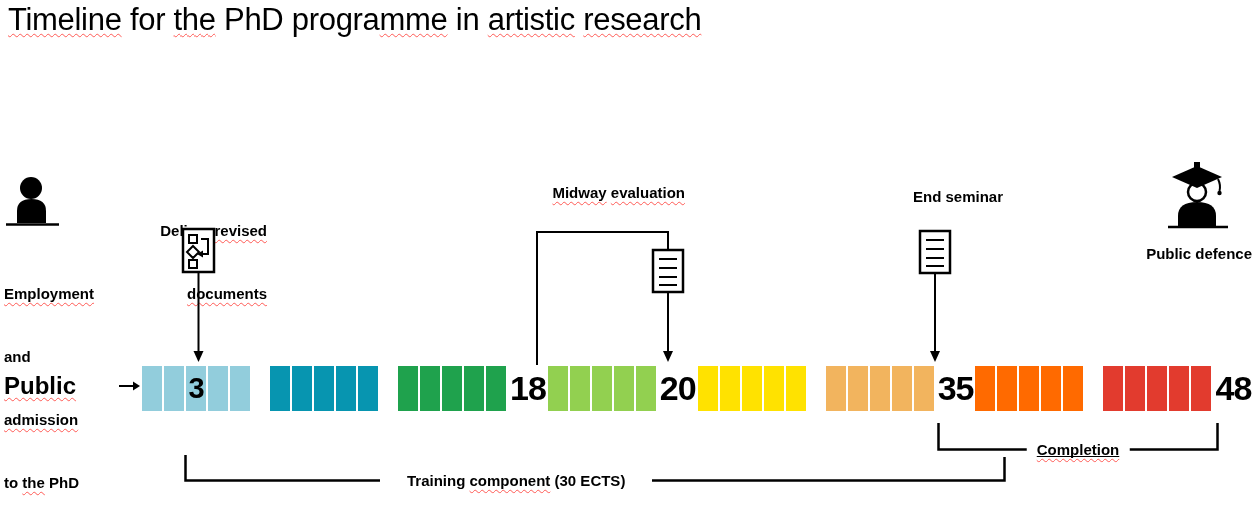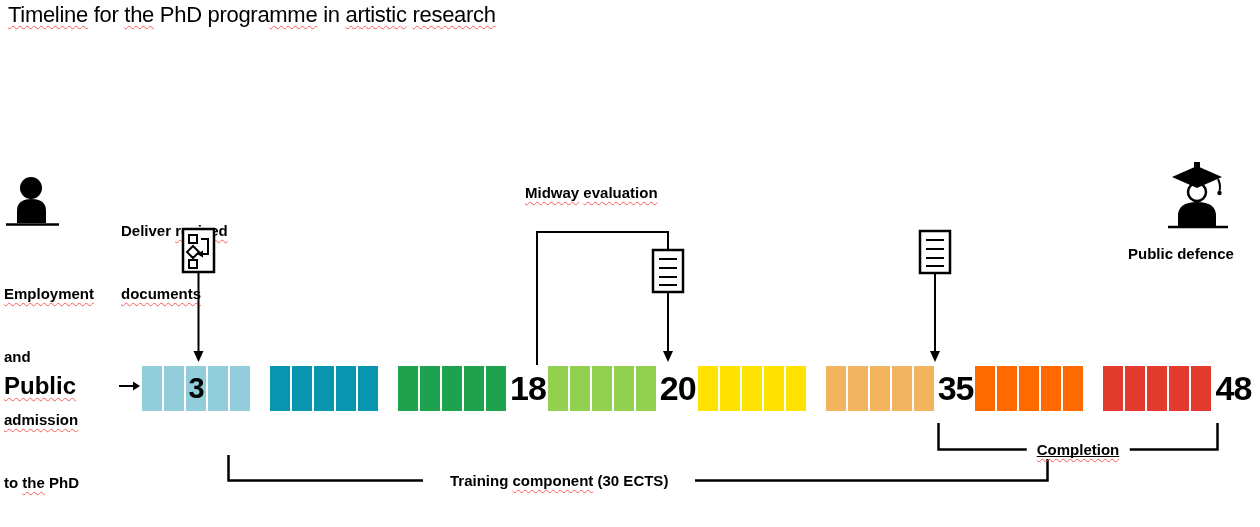--- a/index.html
+++ b/index.html
@@ -1,22 +1,22 @@
 <!DOCTYPE html>
 <html><head>
 <meta charset="utf-8">
 <style>
   html,body{margin:0;padding:0;background:#fff;}
   .canvas{position:relative;width:1260px;height:527px;background:#ffffff;overflow:hidden;
           font-family:"Liberation Sans",sans-serif;color:#000;}
-  .title{position:absolute;left:8px;top:2px;font-size:22px;font-weight:400;letter-spacing:-0.3px;white-space:pre;}
+  .title{position:absolute;left:8px;top:2px;font-size:31px;font-weight:400;letter-spacing:-0.3px;white-space:pre;}
   .subtitle{position:absolute;left:8px;top:43px;font-size:21px;font-style:italic;white-space:pre;}
   .sq{text-decoration-line:underline;text-decoration-style:wavy;text-decoration-color:#ff5a55;
       text-decoration-thickness:1px;text-underline-offset:3px;text-decoration-skip-ink:none;}
-  .lbl{position:absolute;font-size:15px;font-weight:700;line-height:21px;text-align:left;white-space:pre-wrap;}
+  .lbl{position:absolute;font-size:15px;font-weight:700;line-height:21px;text-align:right;white-space:pre-wrap;}
   .lbl-left{text-align:left;}
   .months-lbl{position:absolute;left:4px;top:372px;font-size:24px;font-weight:700;}
   
   .timeline{position:absolute;left:142px;top:366px;height:45px;display:flex;align-items:center;}
   .tl-block{width:20px;height:45px;margin-right:2px;flex:0 0 auto;display:flex;align-items:center;justify-content:center;}
   .tl-gap{width:18px;flex:0 0 auto;}
   .tl-num{font-size:34px;font-weight:700;line-height:45px;letter-spacing:-1px;margin:0 2px;flex:0 0 auto;}
   .on-block-num{font-size:29px;font-weight:700;color:#000;letter-spacing:-1px;}
   
   .abs{position:absolute;}
@@ -71,20 +71,21 @@
       <rect x="125" y="26" width="30" height="42" fill="#fff" stroke="#000" stroke-width="2.5"></rect>
       <line x1="131" y1="35" x2="149" y2="35" stroke="#000" stroke-width="2"></line>
       <line x1="131" y1="44" x2="149" y2="44" stroke="#000" stroke-width="2"></line>
       <line x1="131" y1="53" x2="149" y2="53" stroke="#000" stroke-width="2"></line>
       <line x1="131" y1="61" x2="149" y2="61" stroke="#000" stroke-width="2"></line>
     </g>
     <line x1="140" y1="68" x2="140" y2="129" stroke="#000" stroke-width="2"></line>
     <polygon points="135,127 145,127 140,138" fill="#000"></polygon>
   </svg>
 
+  <div class="lbl" style="left:868px;top:186px;width:135px;"><span>End seminar</span></div>
 
   <svg class="abs" style="left:916px;top:229px;" width="40" height="140" viewBox="0 0 40 140">
     <g>
       <rect x="4" y="2" width="30" height="42" fill="#fff" stroke="#000" stroke-width="2.5"></rect>
       <line x1="10" y1="11" x2="28" y2="11" stroke="#000" stroke-width="2"></line>
       <line x1="10" y1="20" x2="28" y2="20" stroke="#000" stroke-width="2"></line>
       <line x1="10" y1="29" x2="28" y2="29" stroke="#000" stroke-width="2"></line>
       <line x1="10" y1="37" x2="28" y2="37" stroke="#000" stroke-width="2"></line>
     </g>
     <line x1="19" y1="44" x2="19" y2="124" stroke="#000" stroke-width="2"></line>
@@ -155,21 +156,21 @@
       <div class="tl-block" style="background: rgb(255, 106, 0);"></div>
       <div class="tl-gap"></div>
       <div class="tl-block" style="background: rgb(226, 59, 46);"></div>
       <div class="tl-block" style="background: rgb(226, 59, 46);"></div>
       <div class="tl-block" style="background: rgb(226, 59, 46);"></div>
       <div class="tl-block" style="background: rgb(226, 59, 46);"></div>
       <div class="tl-block" style="background: rgb(226, 59, 46);"></div>
       <div class="tl-num">48</div>
     </div>
 
-  <div class="bracket" style="left:184px;top:454px;width:812px;height:28px;margin-left:43px;">
+  <div class="bracket" style="left:184px;top:454px;width:812px;height:28px;">
     <svg width="822" height="28" viewBox="0 0 822 28">
       <path d="M 1.5 1 L 1.5 26.5 L 820.5 26.5 L 820.5 3" fill="none" stroke="#000" stroke-width="2.5"></path>
     </svg>
     <div class="blabel" style="left:196px;top:26.5px;transform:translateY(-50%);padding:0 27px;"><span>Training </span><span class="sq">component</span><span> (30 ECTS)</span></div>
   </div>
 
   <div class="bracket" style="left:937px;top:422px;width:282px;height:29px;">
     <svg width="282" height="29" viewBox="0 0 282 29">
       <path d="M 1.5 1 L 1.5 27.5 L 280.5 27.5 L 280.5 1" fill="none" stroke="#000" stroke-width="2.5"></path>
     </svg>

